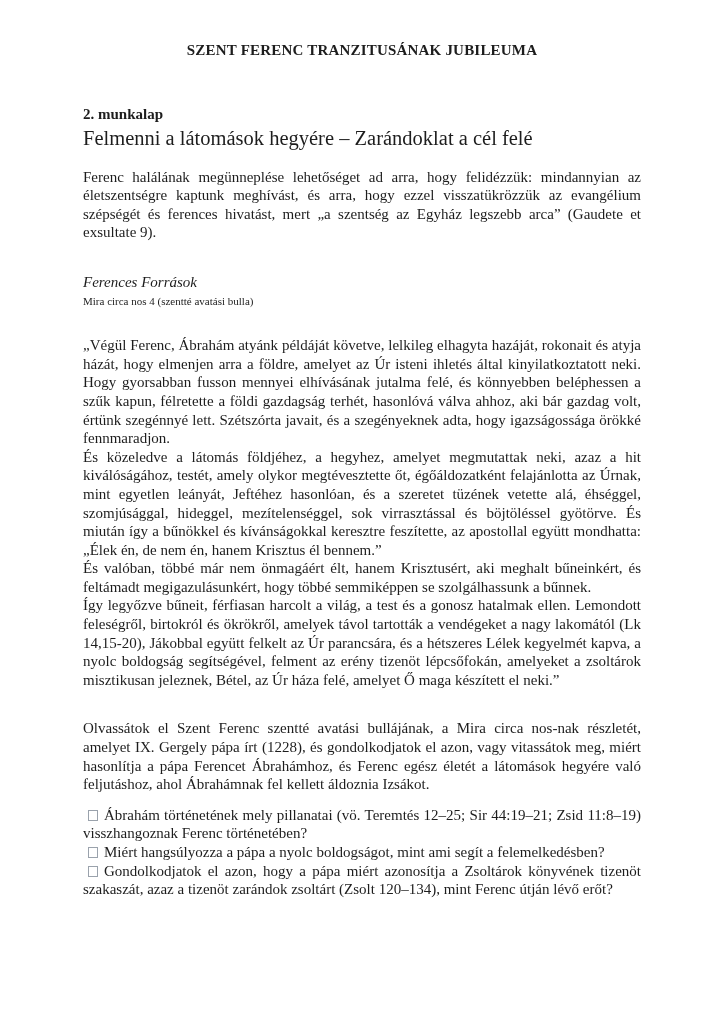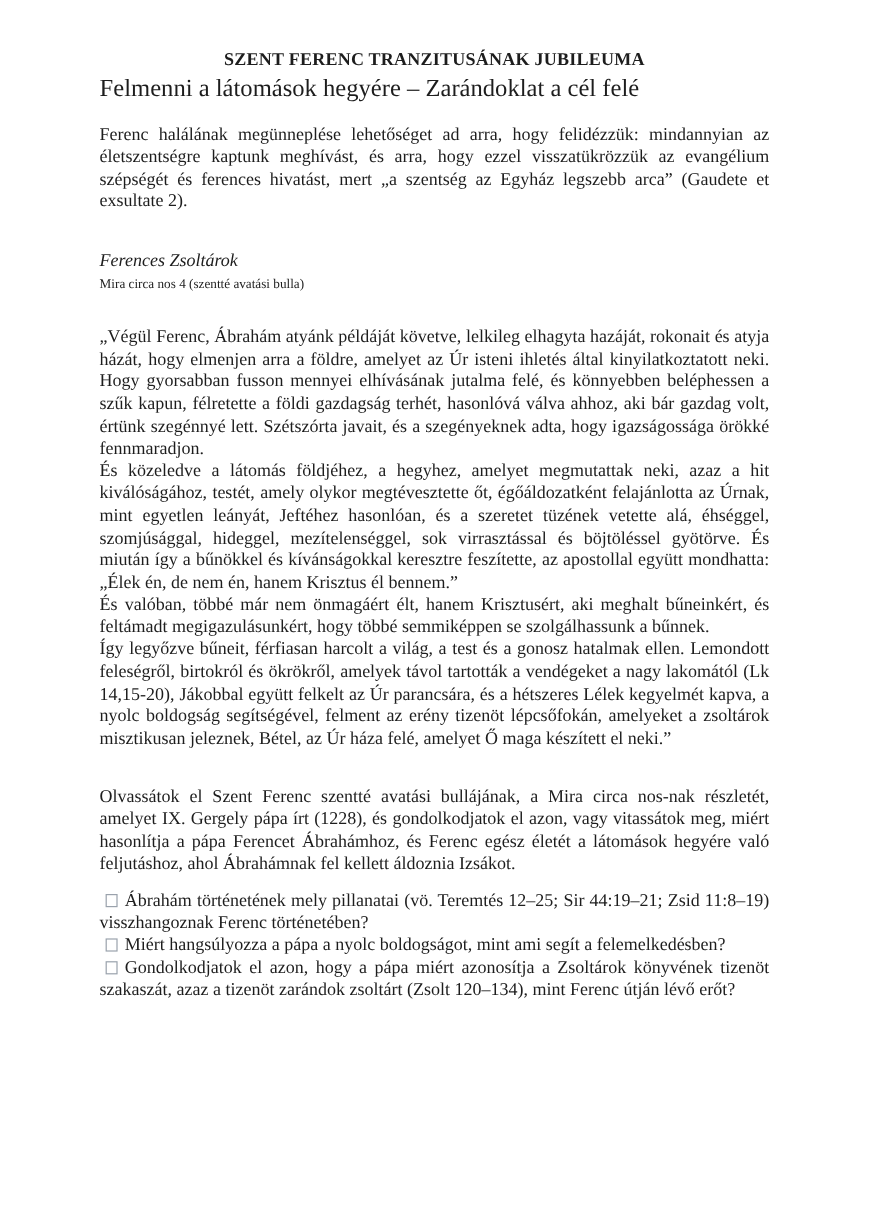--- a/index.html
+++ b/index.html
@@ -72,27 +72,28 @@
     background: #ffffff;
   }
 </style>
 </head>
 <body>
 
 <div class="page">
 
   <div class="doc-header">SZENT FERENC TRANZITUSÁNAK JUBILEUMA</div>
 
+  <div class="worksheet-label">2. munkalap</div>
 
   <h1 class="doc-title">Felmenni a látomások hegyére – Zarándoklat a cél felé</h1>
 
-  <p class="body-text intro">Ferenc halálának megünneplése lehetőséget ad arra, hogy felidézzük: mindannyian az életszentségre kaptunk meghívást, és arra, hogy ezzel visszatükrözzük az evangélium szépségét és ferences hivatást, mert „a szentség az Egyház legszebb arca” (Gaudete et exsultate 2).</p>
+  <p class="body-text intro">Ferenc halálának megünneplése lehetőséget ad arra, hogy felidézzük: mindannyian az életszentségre kaptunk meghívást, és arra, hogy ezzel visszatükrözzük az evangélium szépségét és ferences hivatást, mert „a szentség az Egyház legszebb arca” (Gaudete et exsultate 9).</p>
 
   <div class="sources">
-    <div class="sources-heading">Ferences Zsoltárok</div>
+    <div class="sources-heading">Ferences Források</div>
     <div class="source-reference">Mira circa nos 4 (szentté avatási bulla)</div>
   </div>
 
   <div class="quote-block">
     <p class="body-text">„Végül Ferenc, Ábrahám atyánk példáját követve, lelkileg elhagyta hazáját, rokonait és atyja házát, hogy elmenjen arra a földre, amelyet az Úr isteni ihletés által kinyilatkoztatott neki. Hogy gyorsabban fusson mennyei elhívásának jutalma felé, és könnyebben beléphessen a szűk kapun, félretette a földi gazdagság terhét, hasonlóvá válva ahhoz, aki bár gazdag volt, értünk szegénnyé lett. Szétszórta javait, és a szegényeknek adta, hogy igazságossága örökké fennmaradjon.</p>
     <p class="body-text">És közeledve a látomás földjéhez, a hegyhez, amelyet megmutattak neki, azaz a hit kiválóságához, testét, amely olykor megtévesztette őt, égőáldozatként felajánlotta az Úrnak, mint egyetlen leányát, Jeftéhez hasonlóan, és a szeretet tüzének vetette alá, éhséggel, szomjúsággal, hideggel, mezítelenséggel, sok virrasztással és böjtöléssel gyötörve. És miután így a bűnökkel és kívánságokkal keresztre feszítette, az apostollal együtt mondhatta: „Élek én, de nem én, hanem Krisztus él bennem.”</p>
     <p class="body-text">És valóban, többé már nem önmagáért élt, hanem Krisztusért, aki meghalt bűneinkért, és feltámadt megigazulásunkért, hogy többé semmiképpen se szolgálhassunk a bűnnek.</p>
     <p class="body-text">Így legyőzve bűneit, férfiasan harcolt a világ, a test és a gonosz hatalmak ellen. Lemondott feleségről, birtokról és ökrökről, amelyek távol tartották a vendégeket a nagy lakomától (Lk 14,15-20), Jákobbal együtt felkelt az Úr parancsára, és a hétszeres Lélek kegyelmét kapva, a nyolc boldogság segítségével, felment az erény tizenöt lépcsőfokán, amelyeket a zsoltárok misztikusan jeleznek, Bétel, az Úr háza felé, amelyet Ő maga készített el neki.”</p>
   </div>
 

